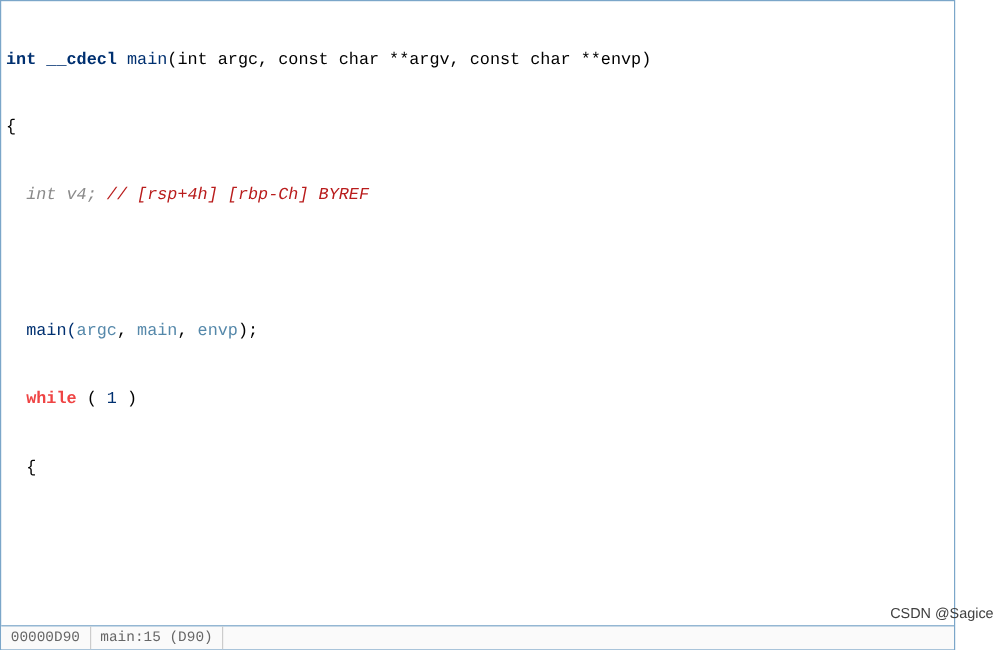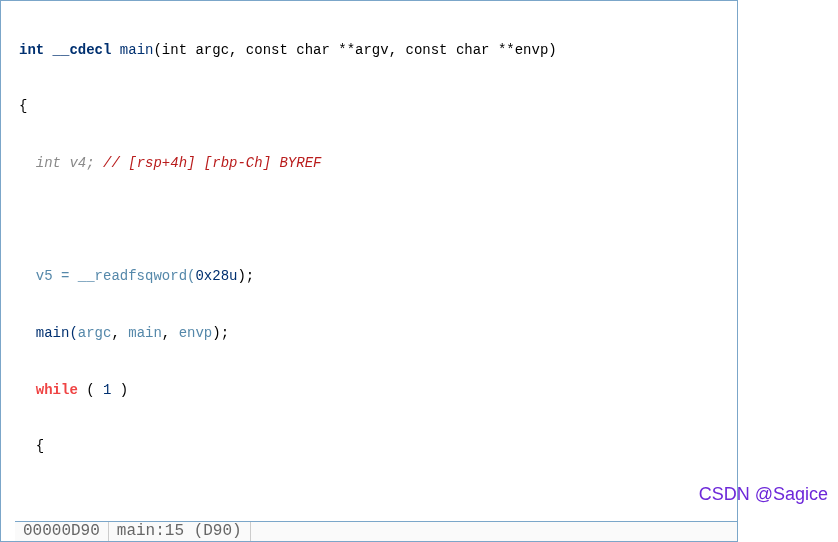--- a/index.html
+++ b/index.html
@@ -1,39 +1,38 @@
 <!DOCTYPE html>
 <html><head>
 <meta charset="utf-8">
 <style>
   * { margin:0; padding:0; box-sizing:border-box; }
   html,body { width:838px; height:542px; font-family:"Consolas","Courier New",monospace; font-size:14px; background:#fff; color:#000; line-height:1.35; overflow:hidden; }
-  .editor { width:738px; height:542px; display:flex; flex-direction:column; border:1px solid #7ba6c9;padding-left:14px; }
+  .editor { width:796px; height:542px; display:flex; flex-direction:column; border:1px solid #7ba6c9; }
   .code-area { flex:1; overflow:hidden; padding:2px 4px 0 4px; white-space:pre; }
   .line { white-space:pre; }
   .kw   { color:#ef4444; font-weight:bold; }
   .type { color:#003070; font-weight:bold; }
   .func { color:#003070; }
   .var  { color:#58a; }
   .cmt  { color:#8a8a8a; font-style:italic; }
   .cmtg { color:#b91c1c; font-style:italic; }
-  .status { border-top:1px solid #7ba6c9; height:20px; font-size:16px; background:#fafafa; display:flex; align-items:center; }
+  .status { border-top:1px solid #7ba6c9; height:20px; font-size:12px; background:#fafafa; display:flex; align-items:center; }
   .status .cell { padding:0 8px; border-right:1px solid #ccc; height:100%; display:flex; align-items:center; color:#666; }
-  .watermark { position:absolute; right:10px; bottom:36px; font-size:18px; color:#6d28d9; font-family:Arial,sans-serif; pointer-events:none; }
+  .watermark { position:absolute; right:10px; bottom:23px; font-size:12px; color:#404040; font-family:Arial,sans-serif; pointer-events:none; }
 </style>
 </head>
 <body>
 
 <div class="editor">
   <div class="code-area">
     <div class="line"><span class="type">int </span><span class="type">__cdecl </span><span class="func">main</span><span>(int argc, const char **argv, const char **envp)</span></div>
     <div class="line">{</div>
     <div class="line"><span class="cmt">  int</span><span class="cmt"> v4; </span><span class="cmtg">// [rsp+4h] [rbp-Ch] BYREF</span></div>
     <div class="line"> </div>
-    <div class="line"><span class="var">  v5 = __readfsqword(</span><span class="func">0x28u</span><span>);</span></div>
     <div class="line"><span class="func">  main(</span><span class="var">argc</span><span>, </span><span class="var">main</span><span>, </span><span class="var">envp</span><span>);</span></div>
     <div class="line"><span class="kw">  while</span><span> ( </span><span class="func">1</span><span> )</span></div>
     <div class="line"><span>  {</span></div>
     
     
     
     
     
     
     

